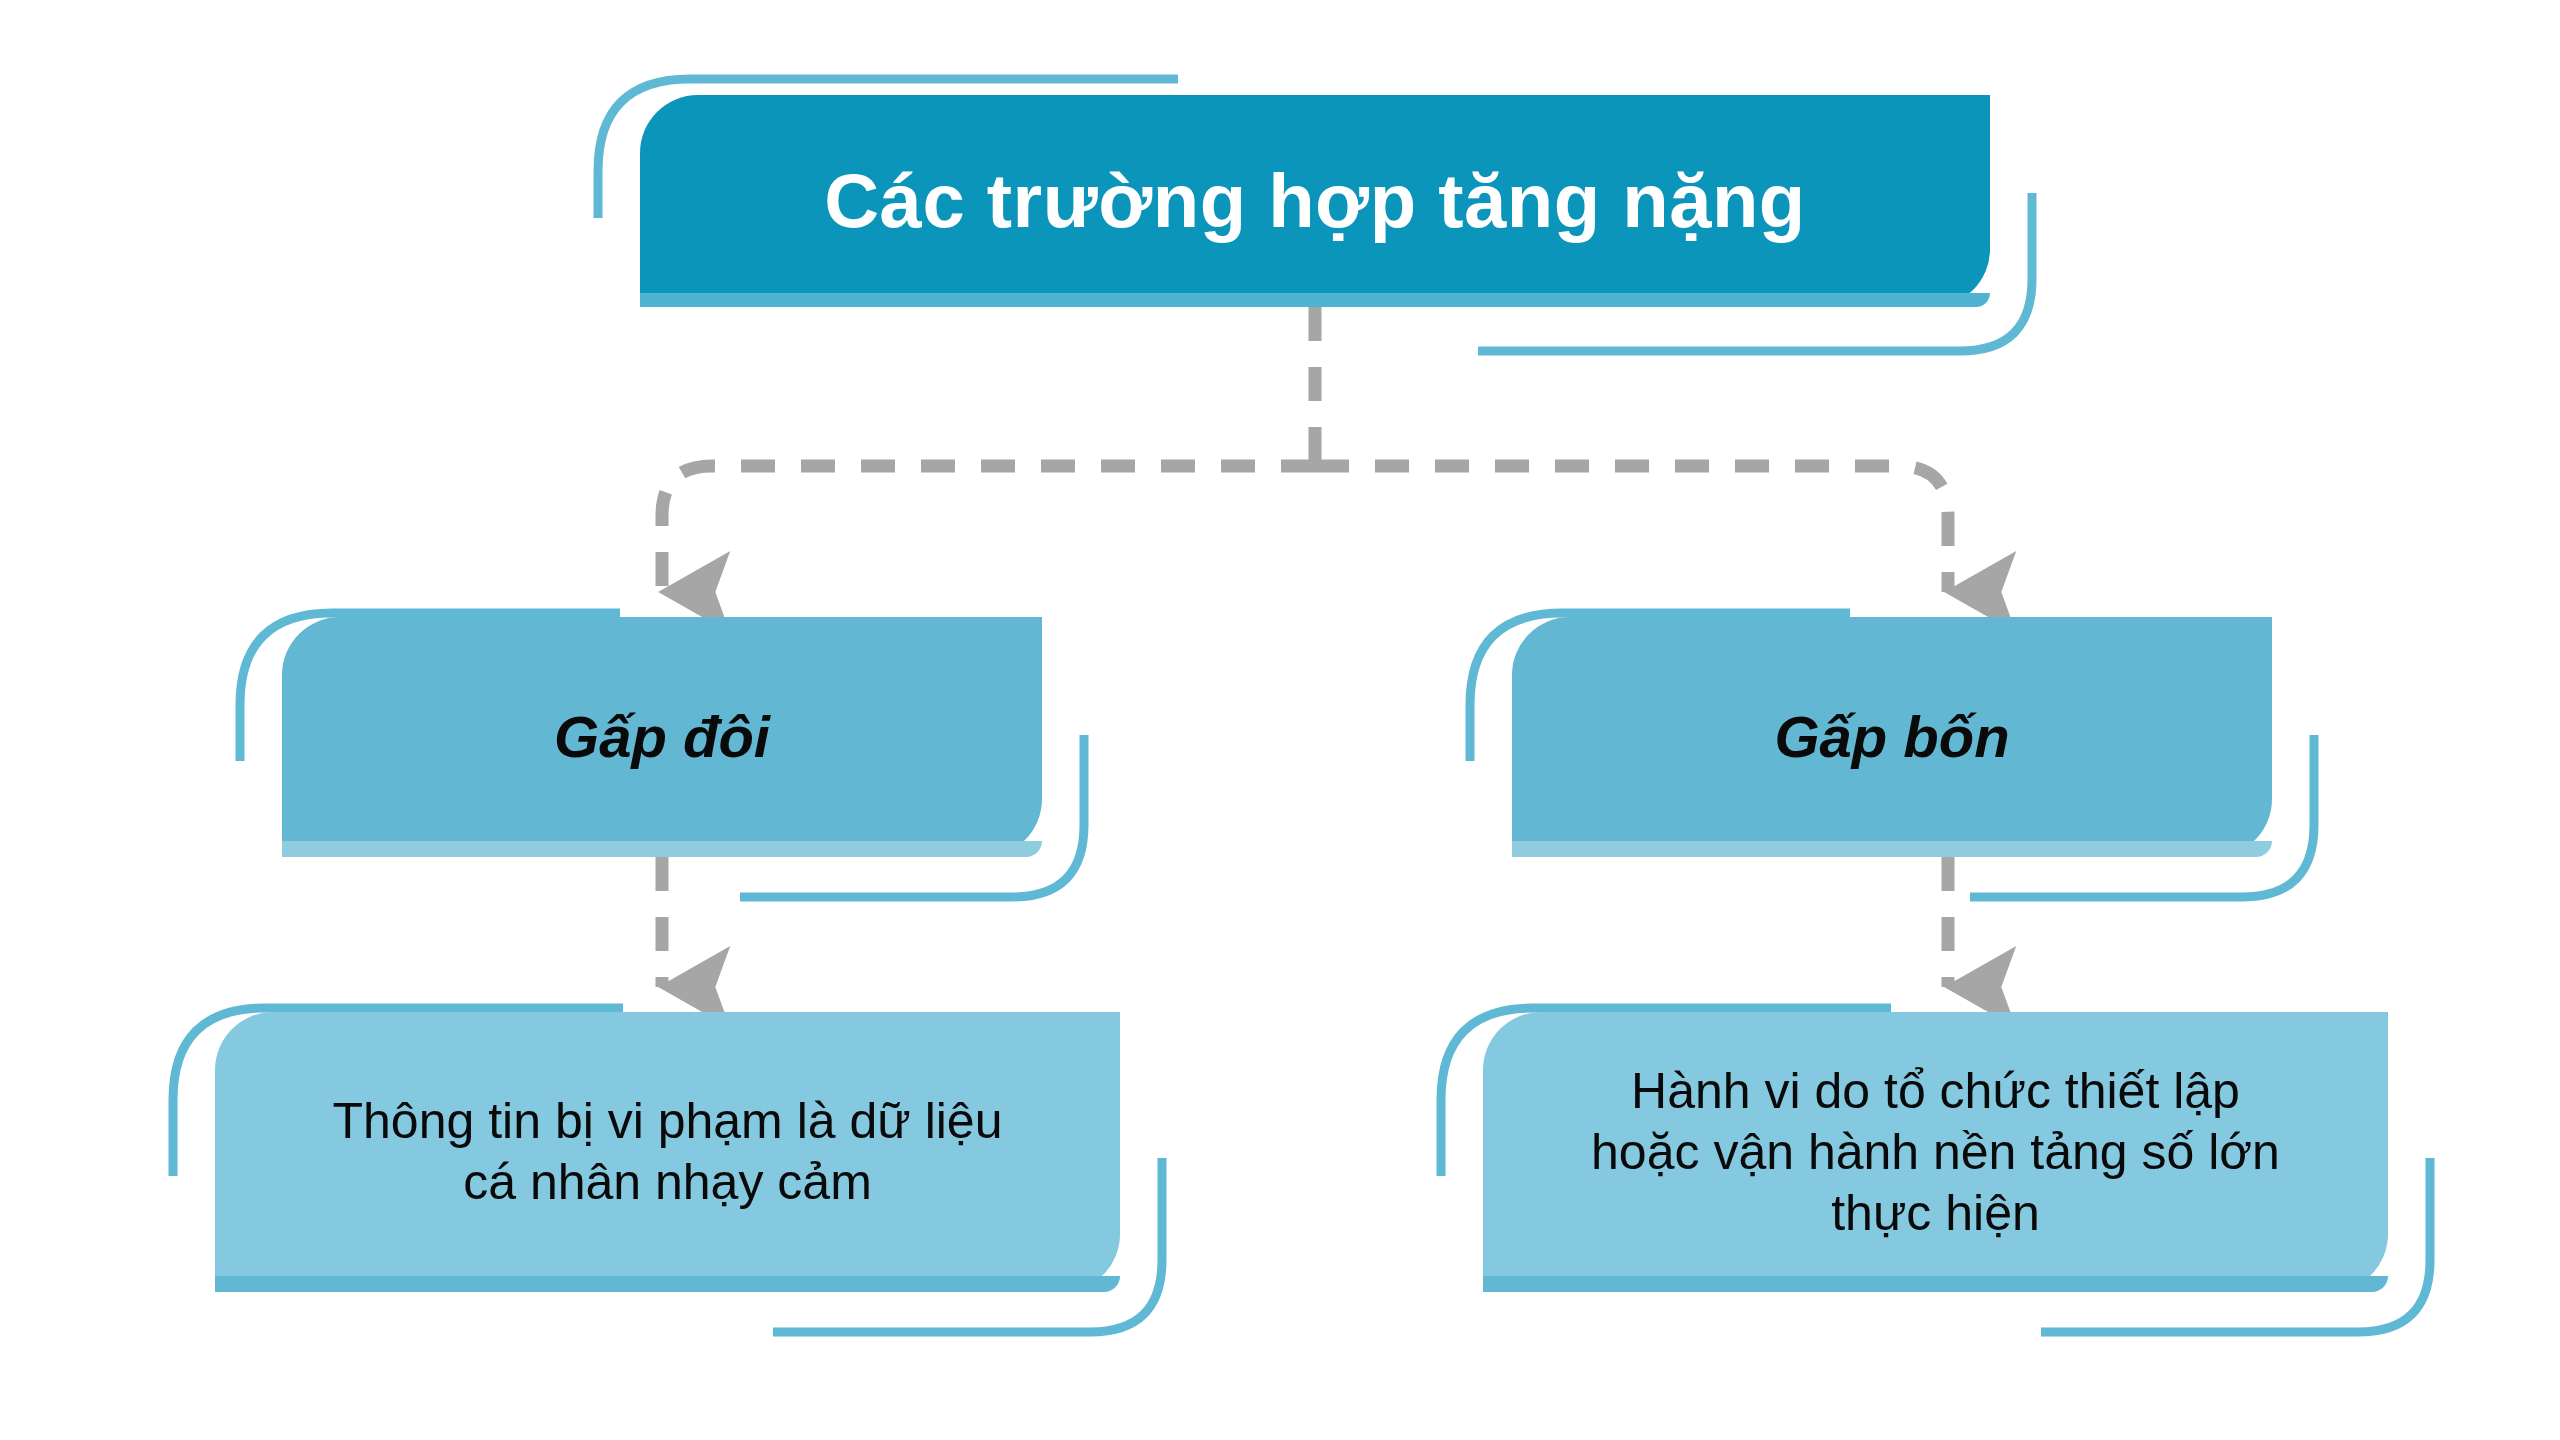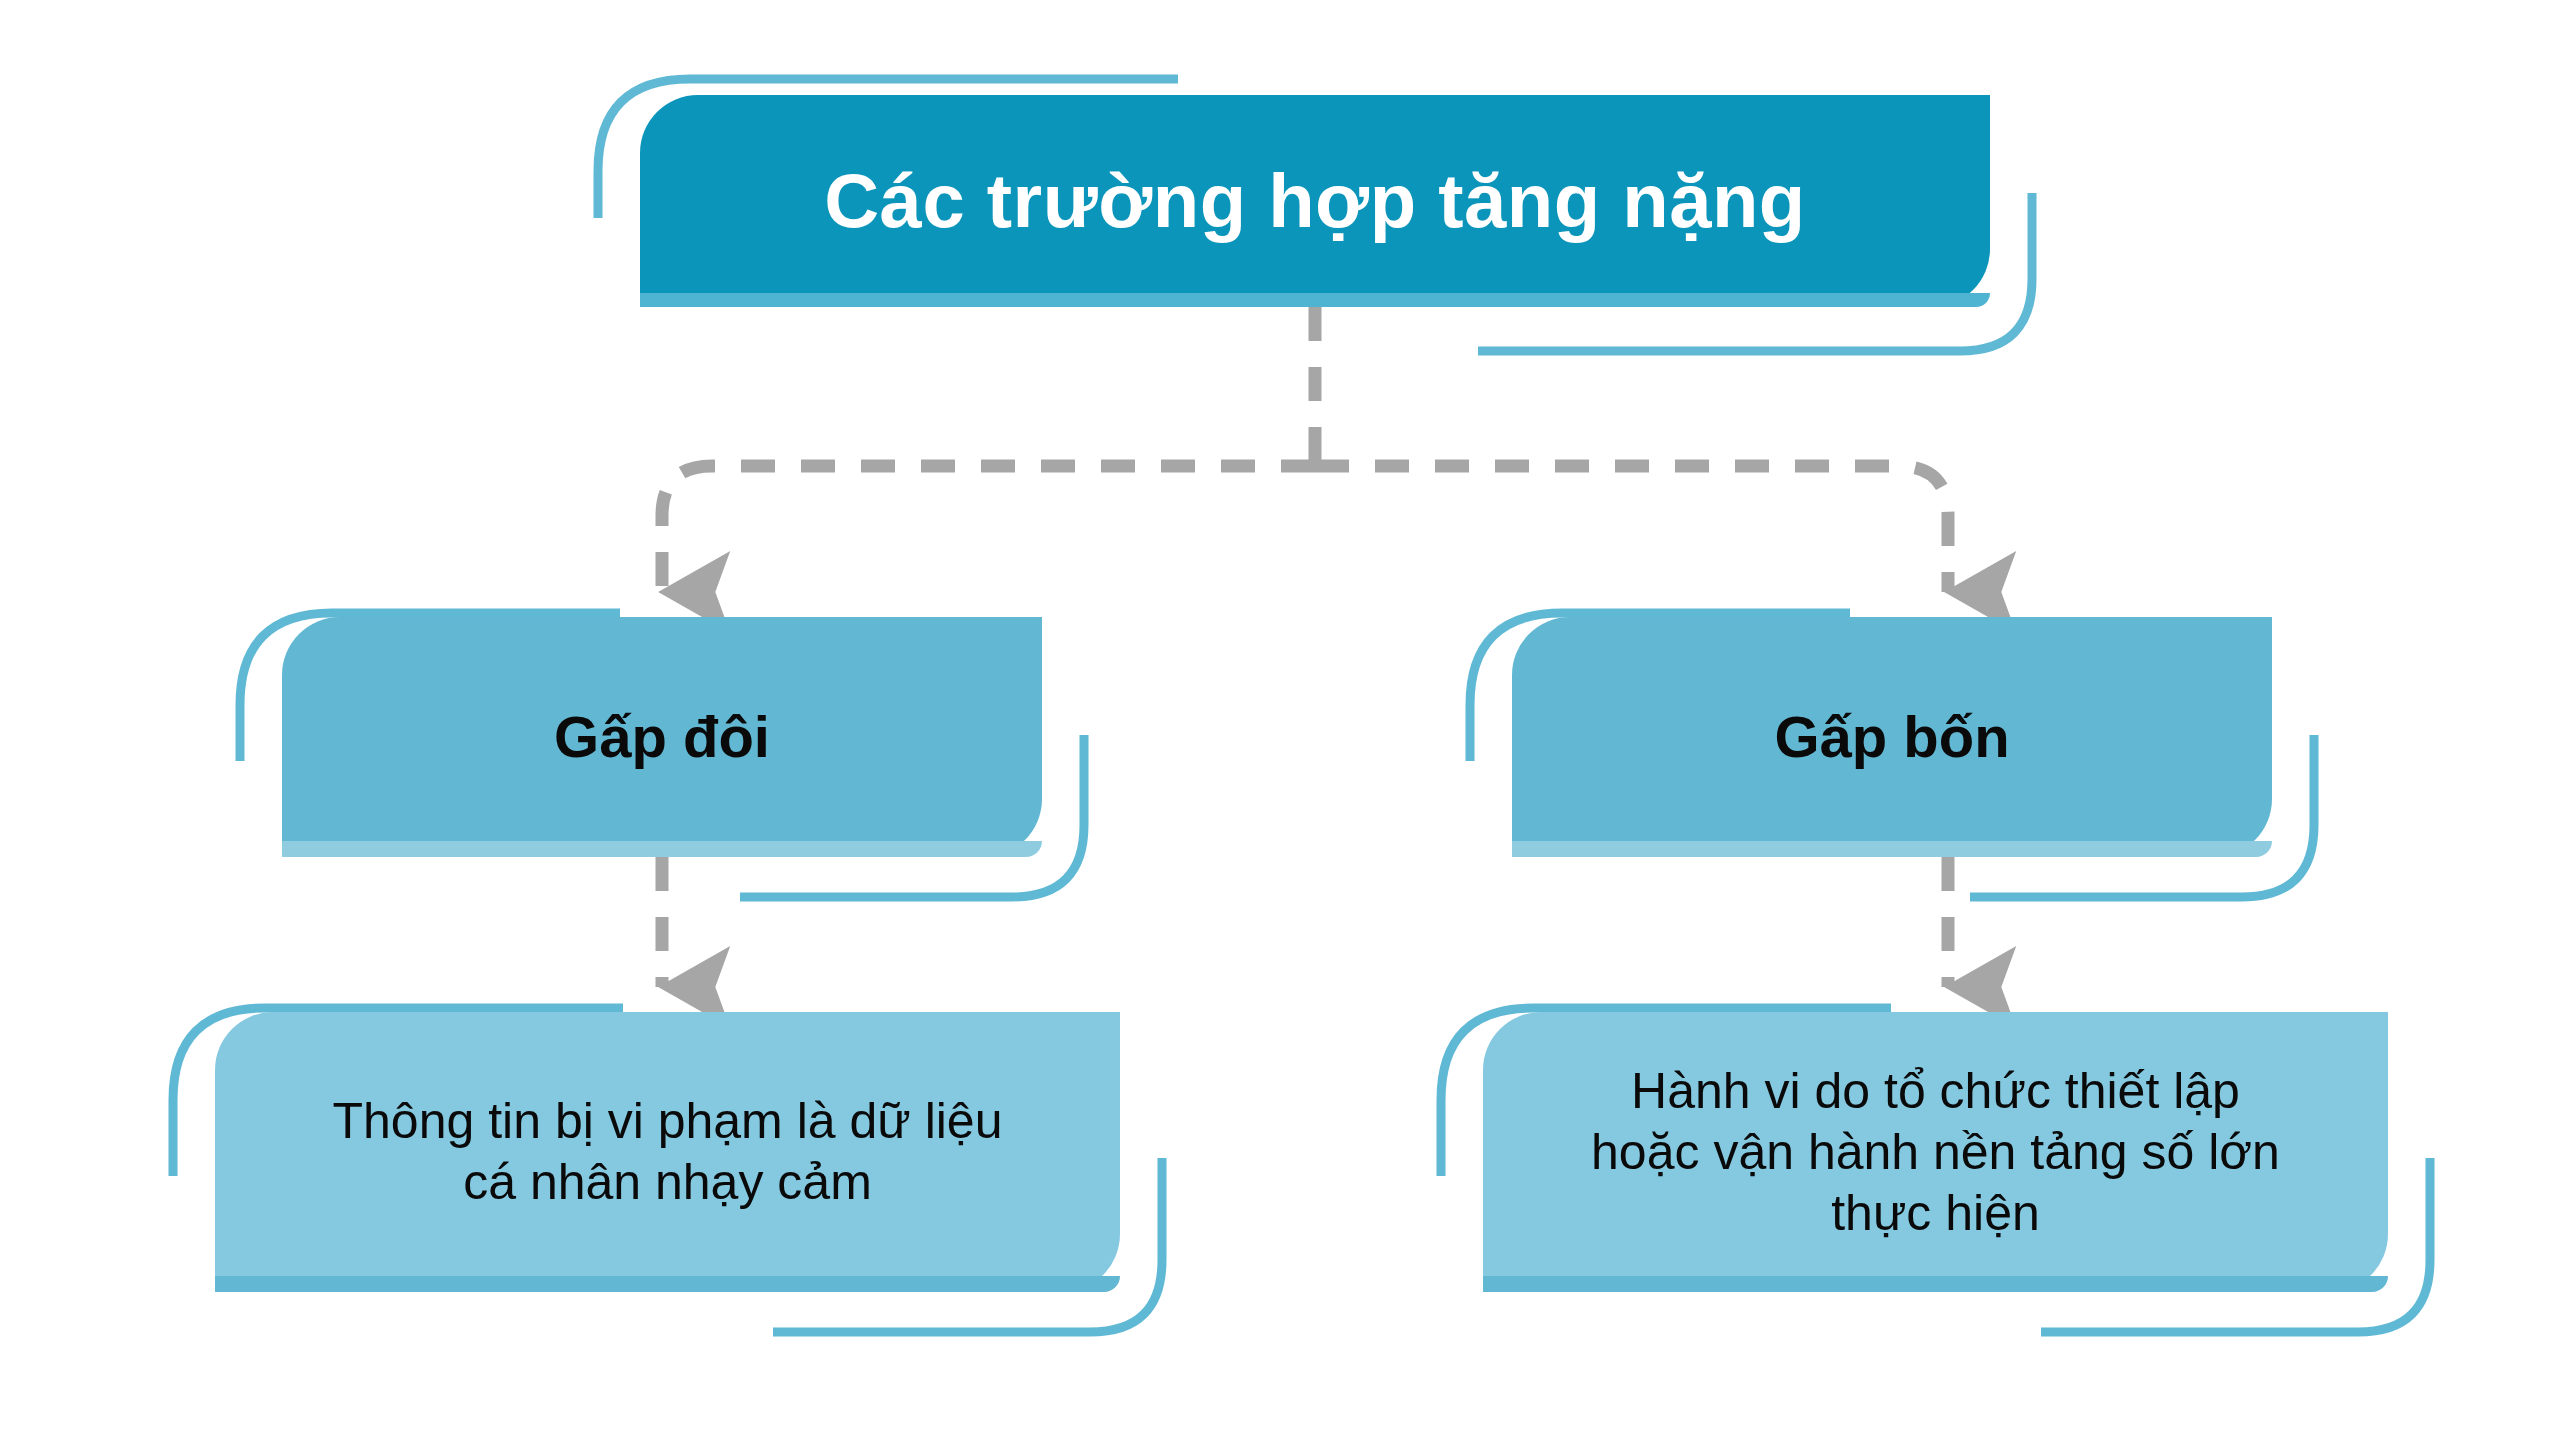--- a/index.html
+++ b/index.html
@@ -88,20 +88,21 @@
   }
 
   
   .tier2 { width: 760px; height: 240px; top: 617px; }
   .tier2 .body { background: #62B8D3; }
   .tier2 .bevel { background: #8FCCE0; }
   .tier2 .label {
     color: #0a0a0a;
     font-size: 58px;
     font-weight: bold;
+    font-style: italic;
   }
   #node-double { left: 282px; }
   #node-quad   { left: 1512px; }
 
   
   .tier3 { width: 905px; height: 280px; top: 1012px; }
   .tier3 .body { background: #85C9E1; }
   .tier3 .bevel { background: #62B8D3; }
   .tier3 .label {
     color: #0a0a0a;

